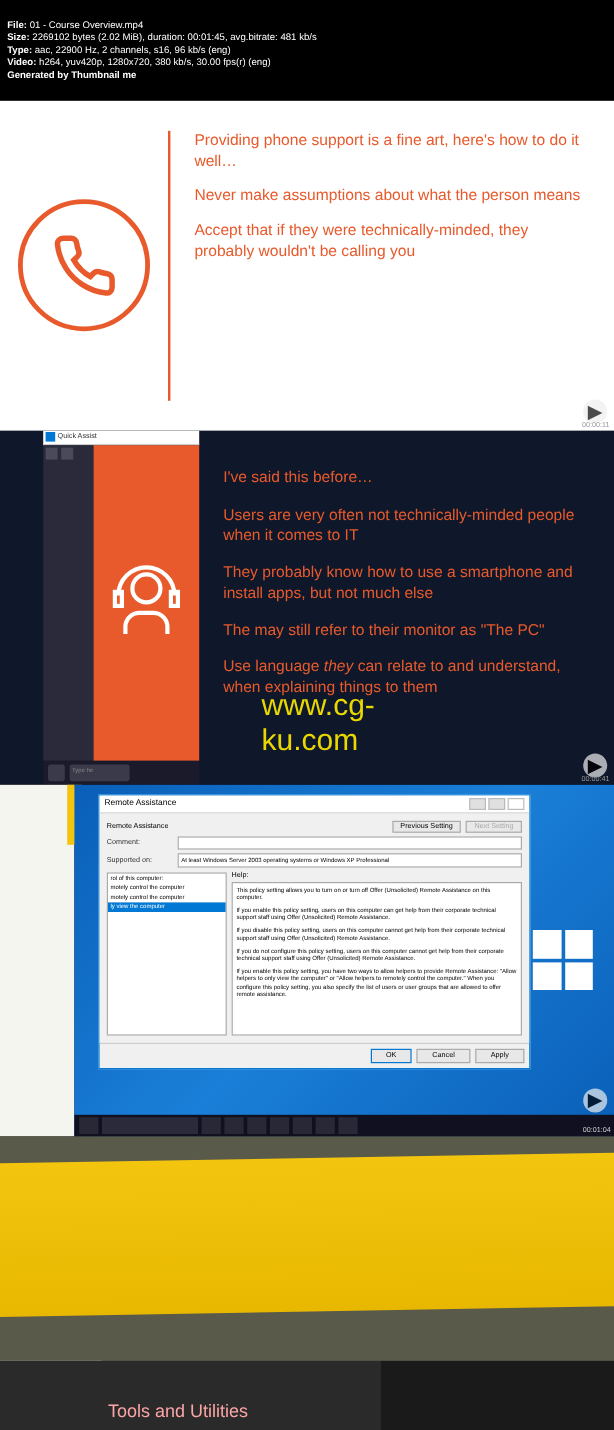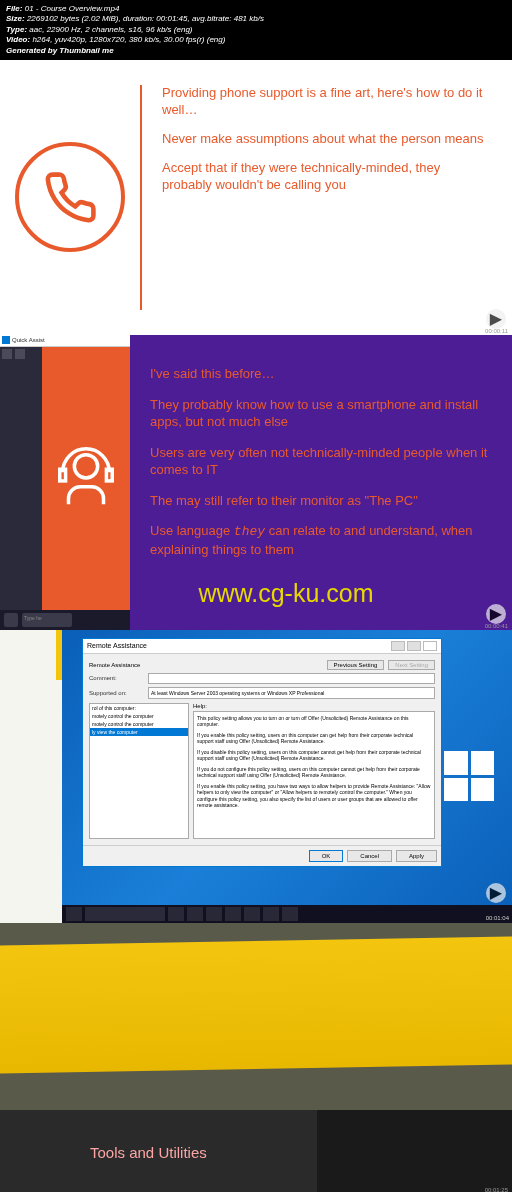--- a/index.html
+++ b/index.html
@@ -1,47 +1,47 @@
 <!DOCTYPE html>
 <html><head>
 <meta charset="utf-8">
 <style>
 * { margin: 0; padding: 0; box-sizing: border-box; }
 body { width: 512px; background: #000; font-family: Arial, sans-serif; }
 
-.header { background: #000; color: #fff; padding: 4px 6px; font-size: 8px; line-height: 1.3; font-style: italic; }
+.header { background: #000; color: #fff; padding: 16px 6px; font-size: 8px; line-height: 1.3; }
 .header-line { white-space: pre; }
 .header .bold { font-weight: bold; }
 
 .slide1 { background: #fff; height: 275px; position: relative; display: flex; }
 .slide1-left { width: 140px; display: flex; align-items: center; justify-content: center; }
 .phone-icon { width: 110px; height: 110px; border: 4px solid #e85a2c; border-radius: 50%; display: flex; align-items: center; justify-content: center; }
 .phone-svg { width: 55px; height: 55px; }
 .slide1-divider { width: 2px; background: #e85a2c; margin: 25px 0; }
 .slide1-right { flex: 1; padding: 25px 20px 15px 20px; }
 .tip { color: #e85a2c; font-size: 13px; margin-bottom: 12px; line-height: 1.3; }
 .play-badge { position: absolute; right: 6px; bottom: 6px; width: 20px; height: 20px; background: #eee; border-radius: 50%; display: flex; align-items: center; justify-content: center; opacity: 0.7; }
 .timestamp { position: absolute; right: 4px; bottom: 1px; font-size: 6px; color: #999; }
 
-.slide2 { background: #4c1d95; height: 295px; position: relative; display: flex; }
+.slide2 { background: #0f172a; height: 295px; position: relative; display: flex; padding-left: 36px; }
 .slide2-left { width: 130px; position: relative; }
 .qa-bar { position: absolute; top: 0; left: 0; right: 0; height: 12px; background: #fff; border-bottom: 1px solid #ccc; display: flex; align-items: center; padding: 0 2px; gap: 2px; }
 .qa-icon { width: 8px; height: 8px; background: #0078d4; }
 .qa-label { font-size: 6px; color: #333; }
 .orange-block { position: absolute; top: 12px; left: 42px; right: 0; bottom: 20px; background: #e85a2c; display: flex; align-items: center; justify-content: center; }
 .dark-strip { position: absolute; top: 12px; left: 0; width: 42px; bottom: 20px; background: #2a2a3a; }
 .dark-strip-icons { display: flex; gap: 3px; padding: 2px; }
 .mini-icon { width: 10px; height: 10px; background: #4a4a5a; }
 .person-icon { width: 70px; height: 70px; }
 .taskbar2 { position: absolute; bottom: 0; left: 0; right: 0; height: 20px; background: #1a1a2a; display: flex; align-items: center; gap: 4px; padding: 0 4px; }
 .tb-item { width: 14px; height: 14px; background: #3a3a4a; border-radius: 2px; }
 .tb-search { width: 50px; height: 14px; background: #3a3a4a; border-radius: 2px; font-size: 5px; color: #888; padding: 2px; }
 .slide2-right { flex: 1; padding: 30px 20px 15px 20px; position: relative; }
 .tip2 { color: #e85a2c; font-size: 13px; margin-bottom: 13px; line-height: 1.35; }
-.tip2 em { font-style: italic; font-family: Liberation Mono, monospace; }
+.tip2 em { font-style: italic; }
 .watermark { position: absolute; bottom: 22px; left: 50%; transform: translateX(-70%); font-size: 25px; color: #e8d800; font-weight: normal; }
 
 .slide3 { background: #000; height: 293px; position: relative; display: flex; }
 .slide3-left { width: 62px; background: #f5f5f0; position: relative; }
 .yellow-accent { position: absolute; top: 0; right: -6px; width: 12px; height: 50px; background: #f3c50f; }
 .slide3-main { flex: 1; position: relative; }
 .desktop { position: absolute; inset: 0; background: linear-gradient(135deg, #0a5fb8 0%, #1a7fd8 50%, #0a5fb8 100%); }
 .win-logo { position: absolute; right: 18px; top: 50%; transform: translateY(-50%); width: 50px; height: 50px; display: grid; grid-template-columns: 1fr 1fr; grid-template-rows: 1fr 1fr; gap: 3px; }
 .win-sq { background: #fff; }
 .dialog { position: absolute; top: 8px; left: 20px; width: 360px; background: #f0f0f0; border: 1px solid #0078d4; font-size: 6px; }
@@ -130,22 +130,22 @@
           <rect x="19" y="9" width="2" height="4"></rect>
       </svg>
     </div>
     <div class="taskbar2">
       <div class="tb-item"></div>
       <div class="tb-search">Type he</div>
     </div>
   </div>
   <div class="slide2-right">
     <div class="tip2">I've said this before…</div>
+    <div class="tip2">Users are very often not technically-minded people when it comes to IT</div>
     <div class="tip2">They probably know how to use a smartphone and install apps, but not much else</div>
-    <div class="tip2">Users are very often not technically-minded people when it comes to IT</div>
     <div class="tip2">The may still refer to their monitor as "The PC"</div>
     <div class="tip2">Use language <em>they</em> can relate to and understand, when explaining things to them</div>
     <div class="watermark">www.cg-ku.com</div>
     <div class="play-badge">▶</div>
     <div class="timestamp">00:00:41</div>
   </div>
 </div>
 
 <div class="slide3">
   <div class="slide3-left">

